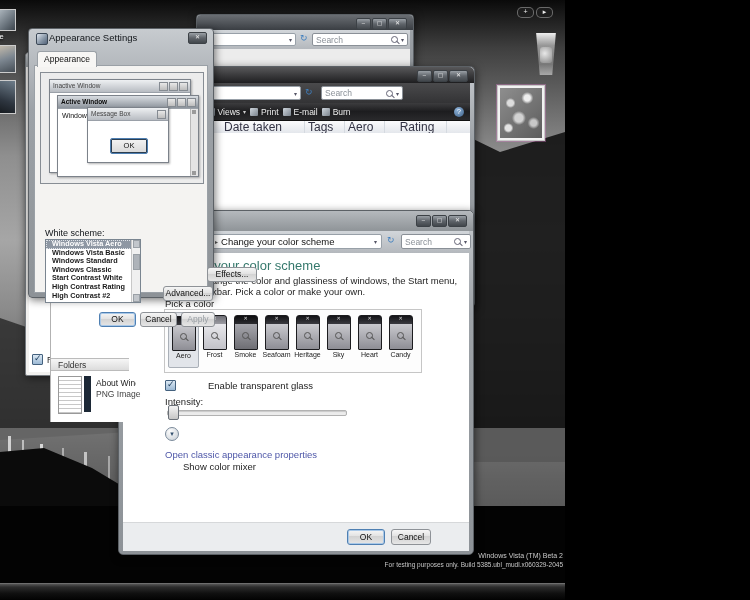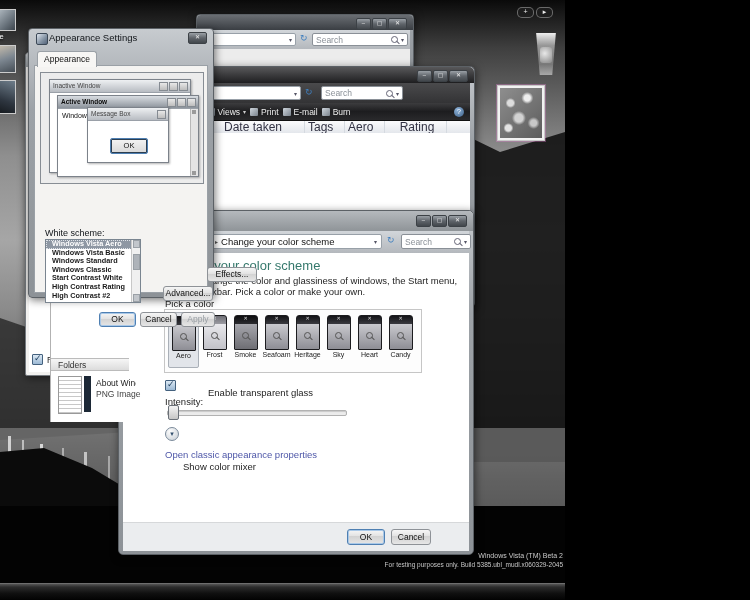--- a/index.html
+++ b/index.html
@@ -106,21 +106,21 @@
     background:linear-gradient(180deg,#141417 0,#3a3a40 24%,#c9c9ce 25%,#8e8e95 100%);}
   .sw::before{content:"\2715";position:absolute;top:-1px;left:50%;transform:translateX(-50%);font-size:5px;color:#ddd;}
   .sw .mag{position:absolute;left:7px;top:16px;border-color:#555;}
   .sw .mag::after{background:#555;}
   .swcell:nth-child(2) .sw{background:linear-gradient(180deg,#6e6e74 0,#9b9ba2 24%,#e8e8ec 25%,#c2c2c8 100%);}
   .swcell:nth-child(3) .sw{background:linear-gradient(180deg,#0c0c0e 0,#2c2c30 24%,#a6a6ac 25%,#6e6e74 100%);}
   .swlbl{font-size:7px;color:#222;line-height:8px;}
   .chk{position:absolute;width:9px;height:9px;border:1px solid #44617e;border-radius:1px;
     background:linear-gradient(180deg,#dce9f4,#9cb9d4);}
   .chk::after{content:"\2713";position:absolute;left:1px;top:-2px;font-size:9px;color:#1c3c5c;}
-  #cw-translabel{position:absolute;left:56px;top:134px;font-size:9.5px;color:#1e1e1e;padding-left:29px;}
+  #cw-translabel{position:absolute;left:56px;top:127px;font-size:9.5px;color:#1e1e1e;padding-left:29px;}
   #cw-intensity{position:absolute;left:42px;top:143px;font-size:9.5px;color:#1e1e1e;}
   #slider-track{position:absolute;left:44px;top:157px;width:178px;height:4px;background:#ececec;border:1px solid #b2b2b2;
     border-radius:2px;box-shadow:inset 0 1px 1px rgba(0,0,0,.15);}
   #slider-thumb{position:absolute;left:45px;top:152px;width:9px;height:13px;border:1px solid #6a7078;border-radius:2px;
     background:linear-gradient(180deg,#f4f4f4,#c6c6c6);}
   #expander{position:absolute;left:42px;top:174px;width:12px;height:12px;border-radius:50%;border:1px solid #7a8a9a;
     background:radial-gradient(circle at 35% 30%,#fcfcfc,#c8cfd6);color:#33506e;font-size:7px;line-height:11px;text-align:center;}
   #cw-mixerlabel{position:absolute;left:60px;top:176px;font-size:9.5px;color:#1e1e1e;margin-top:32px;}
   #cw-link{position:absolute;left:42px;top:196px;font-size:9.5px;}
   #cwin .footer{position:absolute;left:4px;top:311px;width:346px;height:28px;background:#ebedef;border-top:1px solid #d6d8da;}

